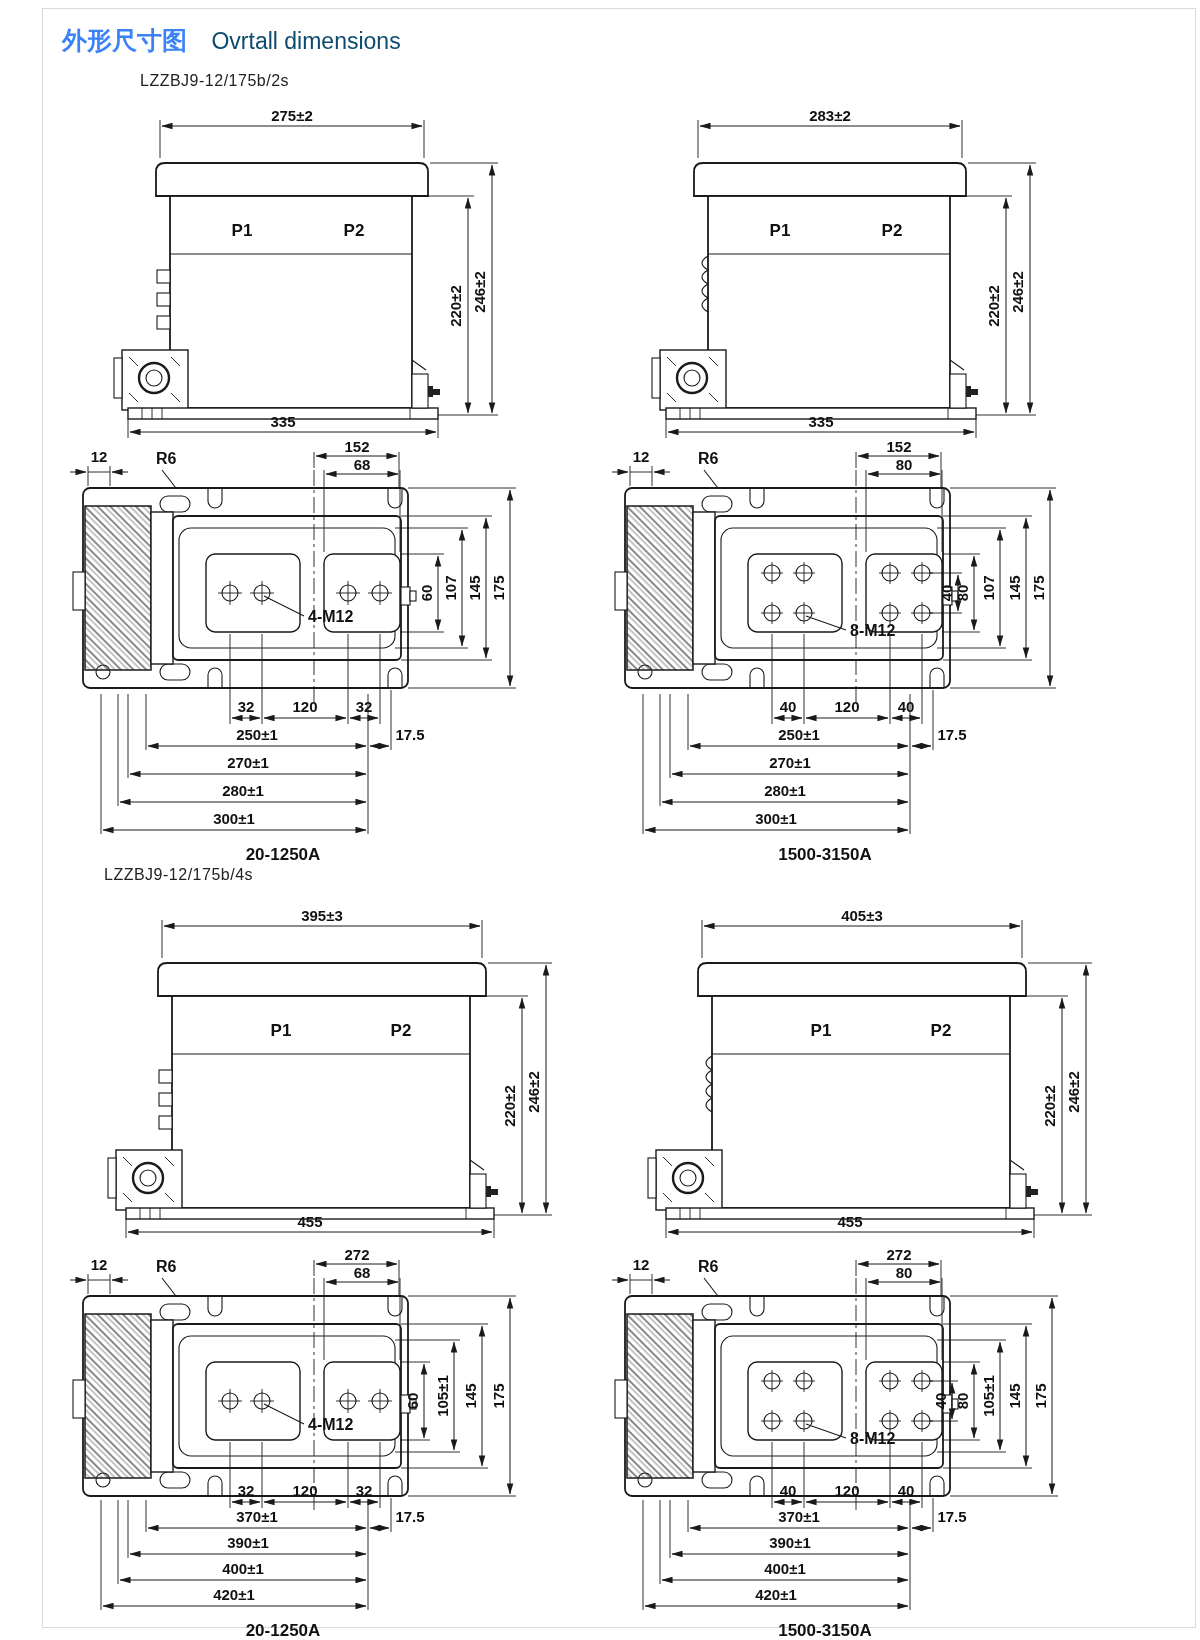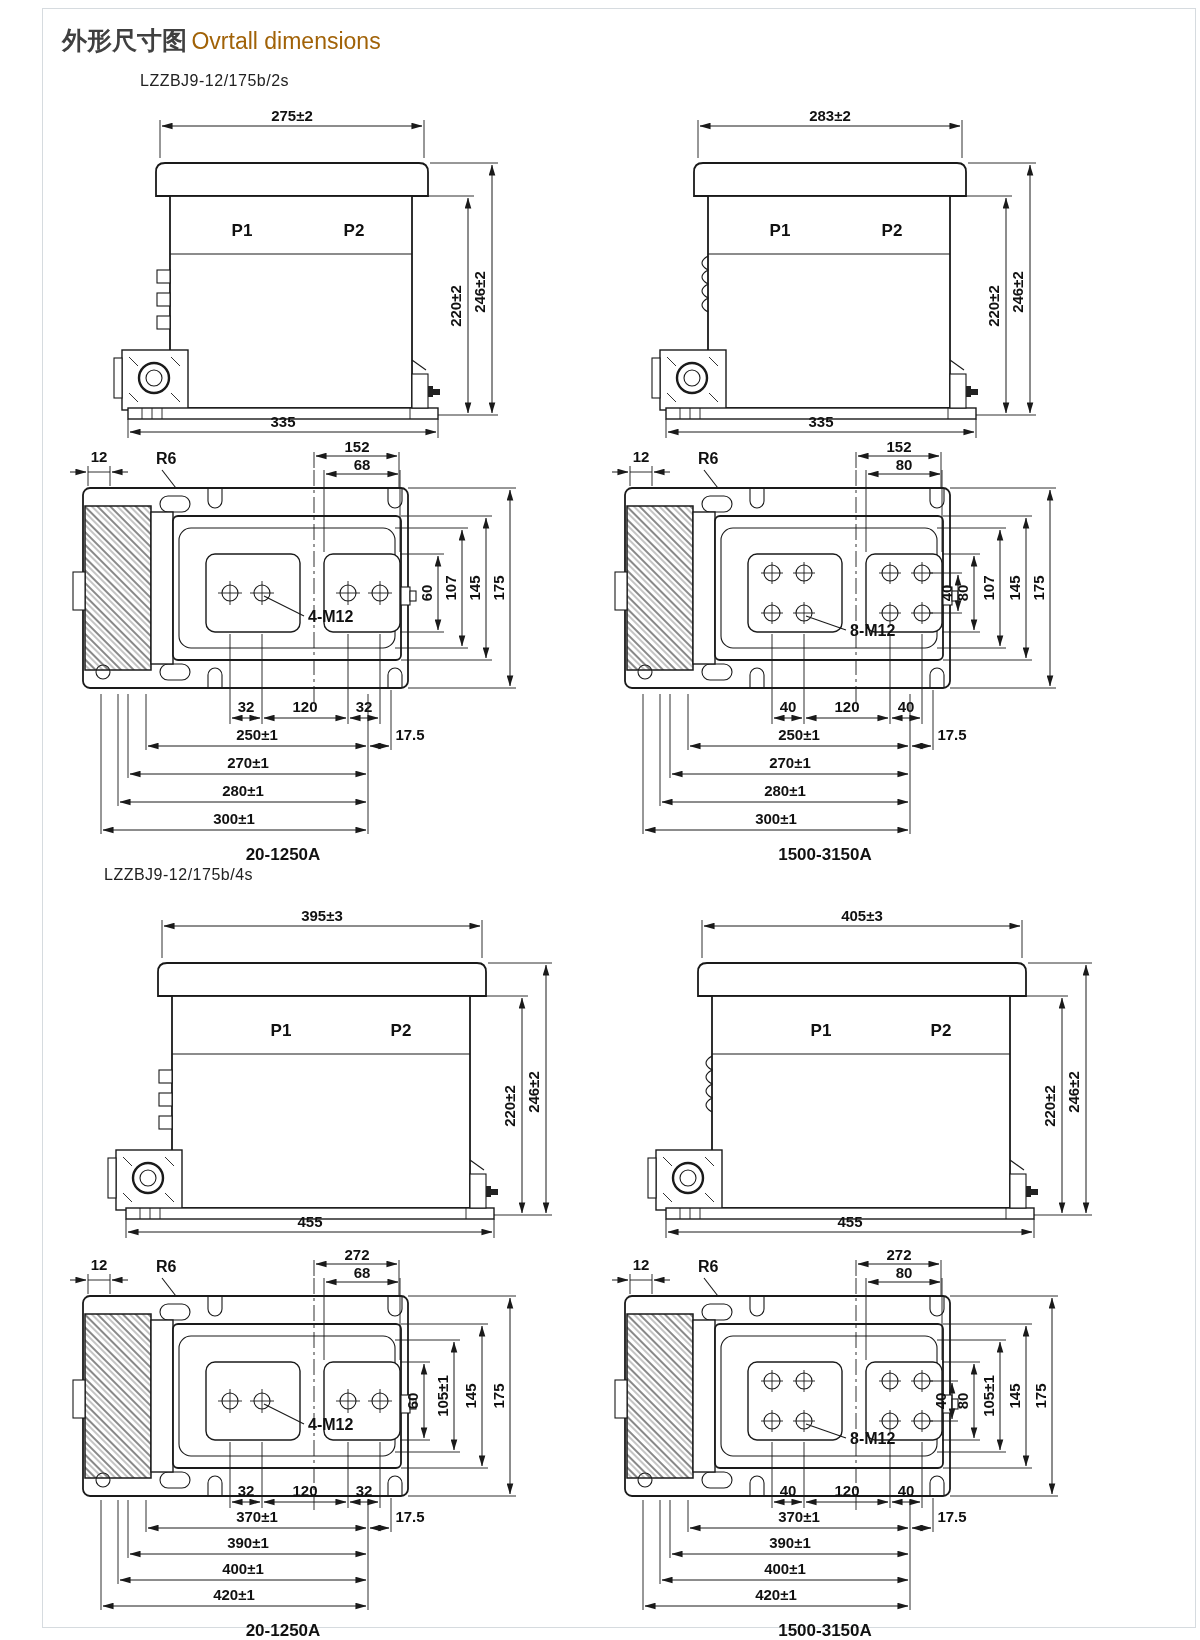--- a/index.html
+++ b/index.html
@@ -1,22 +1,22 @@
 <!DOCTYPE html>
 <html><head>
 <meta charset="utf-8">
 <style>
   html,body{margin:0;padding:0;}
   body{width:1200px;height:1640px;position:relative;background:#ffffff;overflow:hidden;
        font-family:"Liberation Sans",sans-serif;}
   .page-border{position:absolute;left:42px;top:8px;width:1152px;height:1618px;
        border:1px solid #d6dbdf;pointer-events:none;}
   .main-title{position:absolute;left:62px;top:24px;white-space:nowrap;}
-  .main-title .zh{font-size:25px;font-weight:bold;color:#404040;margin-top:39px;}
-  .main-title .en{font-size:23px;color:#a16207;}
+  .main-title .zh{font-size:25px;font-weight:bold;color:#3b82f6;margin-top:39px;}
+  .main-title .en{font-size:23px;color:#0c4a6e;margin-left:20px;}
   .model-title{position:absolute;font-size:16px;color:#222;letter-spacing:.5px;}
   #model1{left:140px;top:72px;}
   #model2{left:104px;top:866px;}
   svg.panel{position:absolute;overflow:visible;}
   
   .thick{stroke:#1a1a1a;stroke-width:1.8;fill:none}
   .med{stroke:#1a1a1a;stroke-width:1.4;fill:none}
   .thin{stroke:#1a1a1a;stroke-width:1.1;fill:none}
   .ext{stroke:#1a1a1a;stroke-width:.9;fill:none}
   .shape{fill:#fff}

